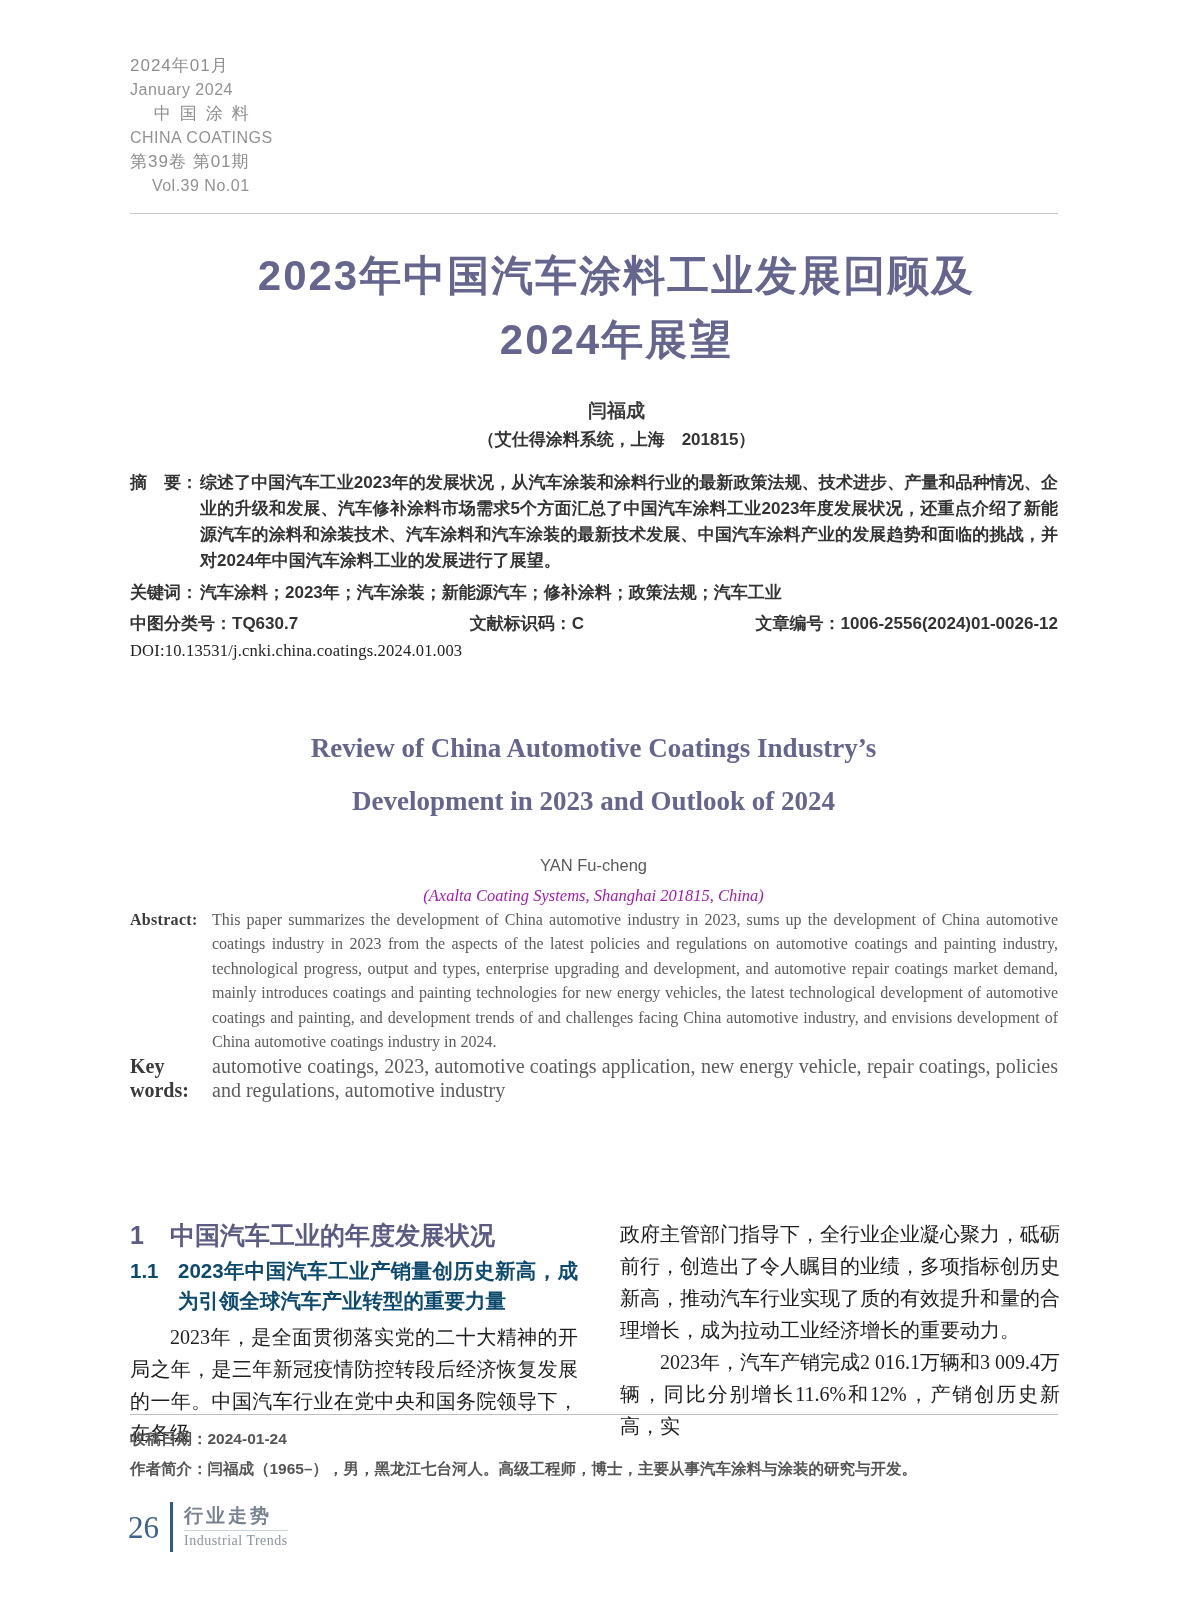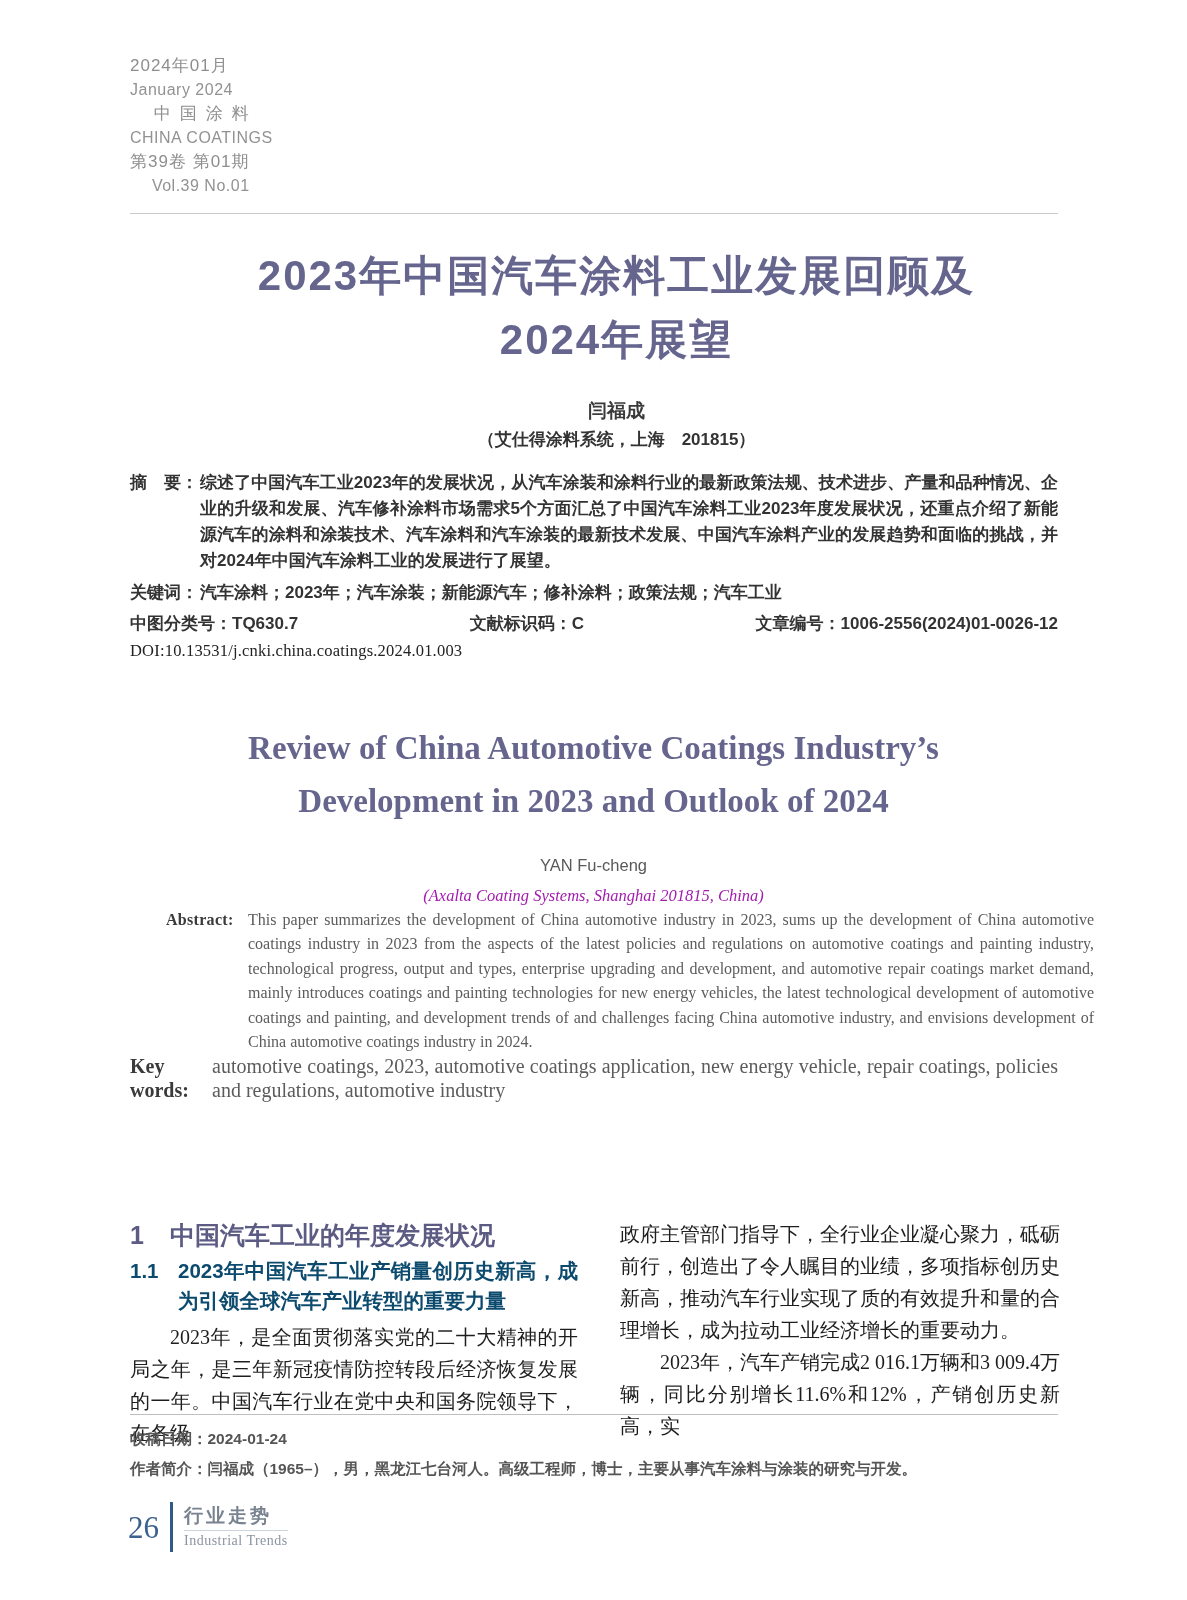--- a/index.html
+++ b/index.html
@@ -66,37 +66,37 @@
     position:absolute;top:641px;left:130px;
     font-family:"Liberation Serif",serif;
     font-size:16.5px;color:#222222;letter-spacing:0.2px;
   }
 
   
   .title-en{
     position:absolute;top:722px;left:0;width:100%;
     text-align:center;color:#65658e;font-weight:700;
     font-family:"Liberation Serif",serif;
-    font-size:33px;line-height:53px;
+    font-size:27px;line-height:53px;
   }
   .author-en{
     position:absolute;top:856px;left:0;width:100%;
     text-align:center;color:#595959;font-size:16.5px;
   }
   .affil-en{
     position:absolute;top:886px;left:0;width:100%;
     text-align:center;color:#a21caf;font-size:16.5px;
     font-family:"Liberation Serif",serif;font-style:italic;
   }
 
   
   .abs-en{
     position:absolute;top:908px;left:130px;width:928px;
     font-family:"Liberation Serif",serif;
-    font-size:16px;line-height:24.4px;color:#5c5c5c;margin-left:36px;
+    font-size:16px;line-height:24.4px;color:#5c5c5c;
   }
   .abs-en .lbl{width:82px;font-weight:700;color:#3a3a3a;letter-spacing:0.3px;}
   .kw-en{
     position:absolute;top:1054px;left:130px;width:928px;
     font-family:"Liberation Serif",serif;
     font-size:20px;line-height:24.4px;color:#5c5c5c;
   }
   .kw-en .lbl{width:82px;font-weight:700;color:#3a3a3a;}
 
   

